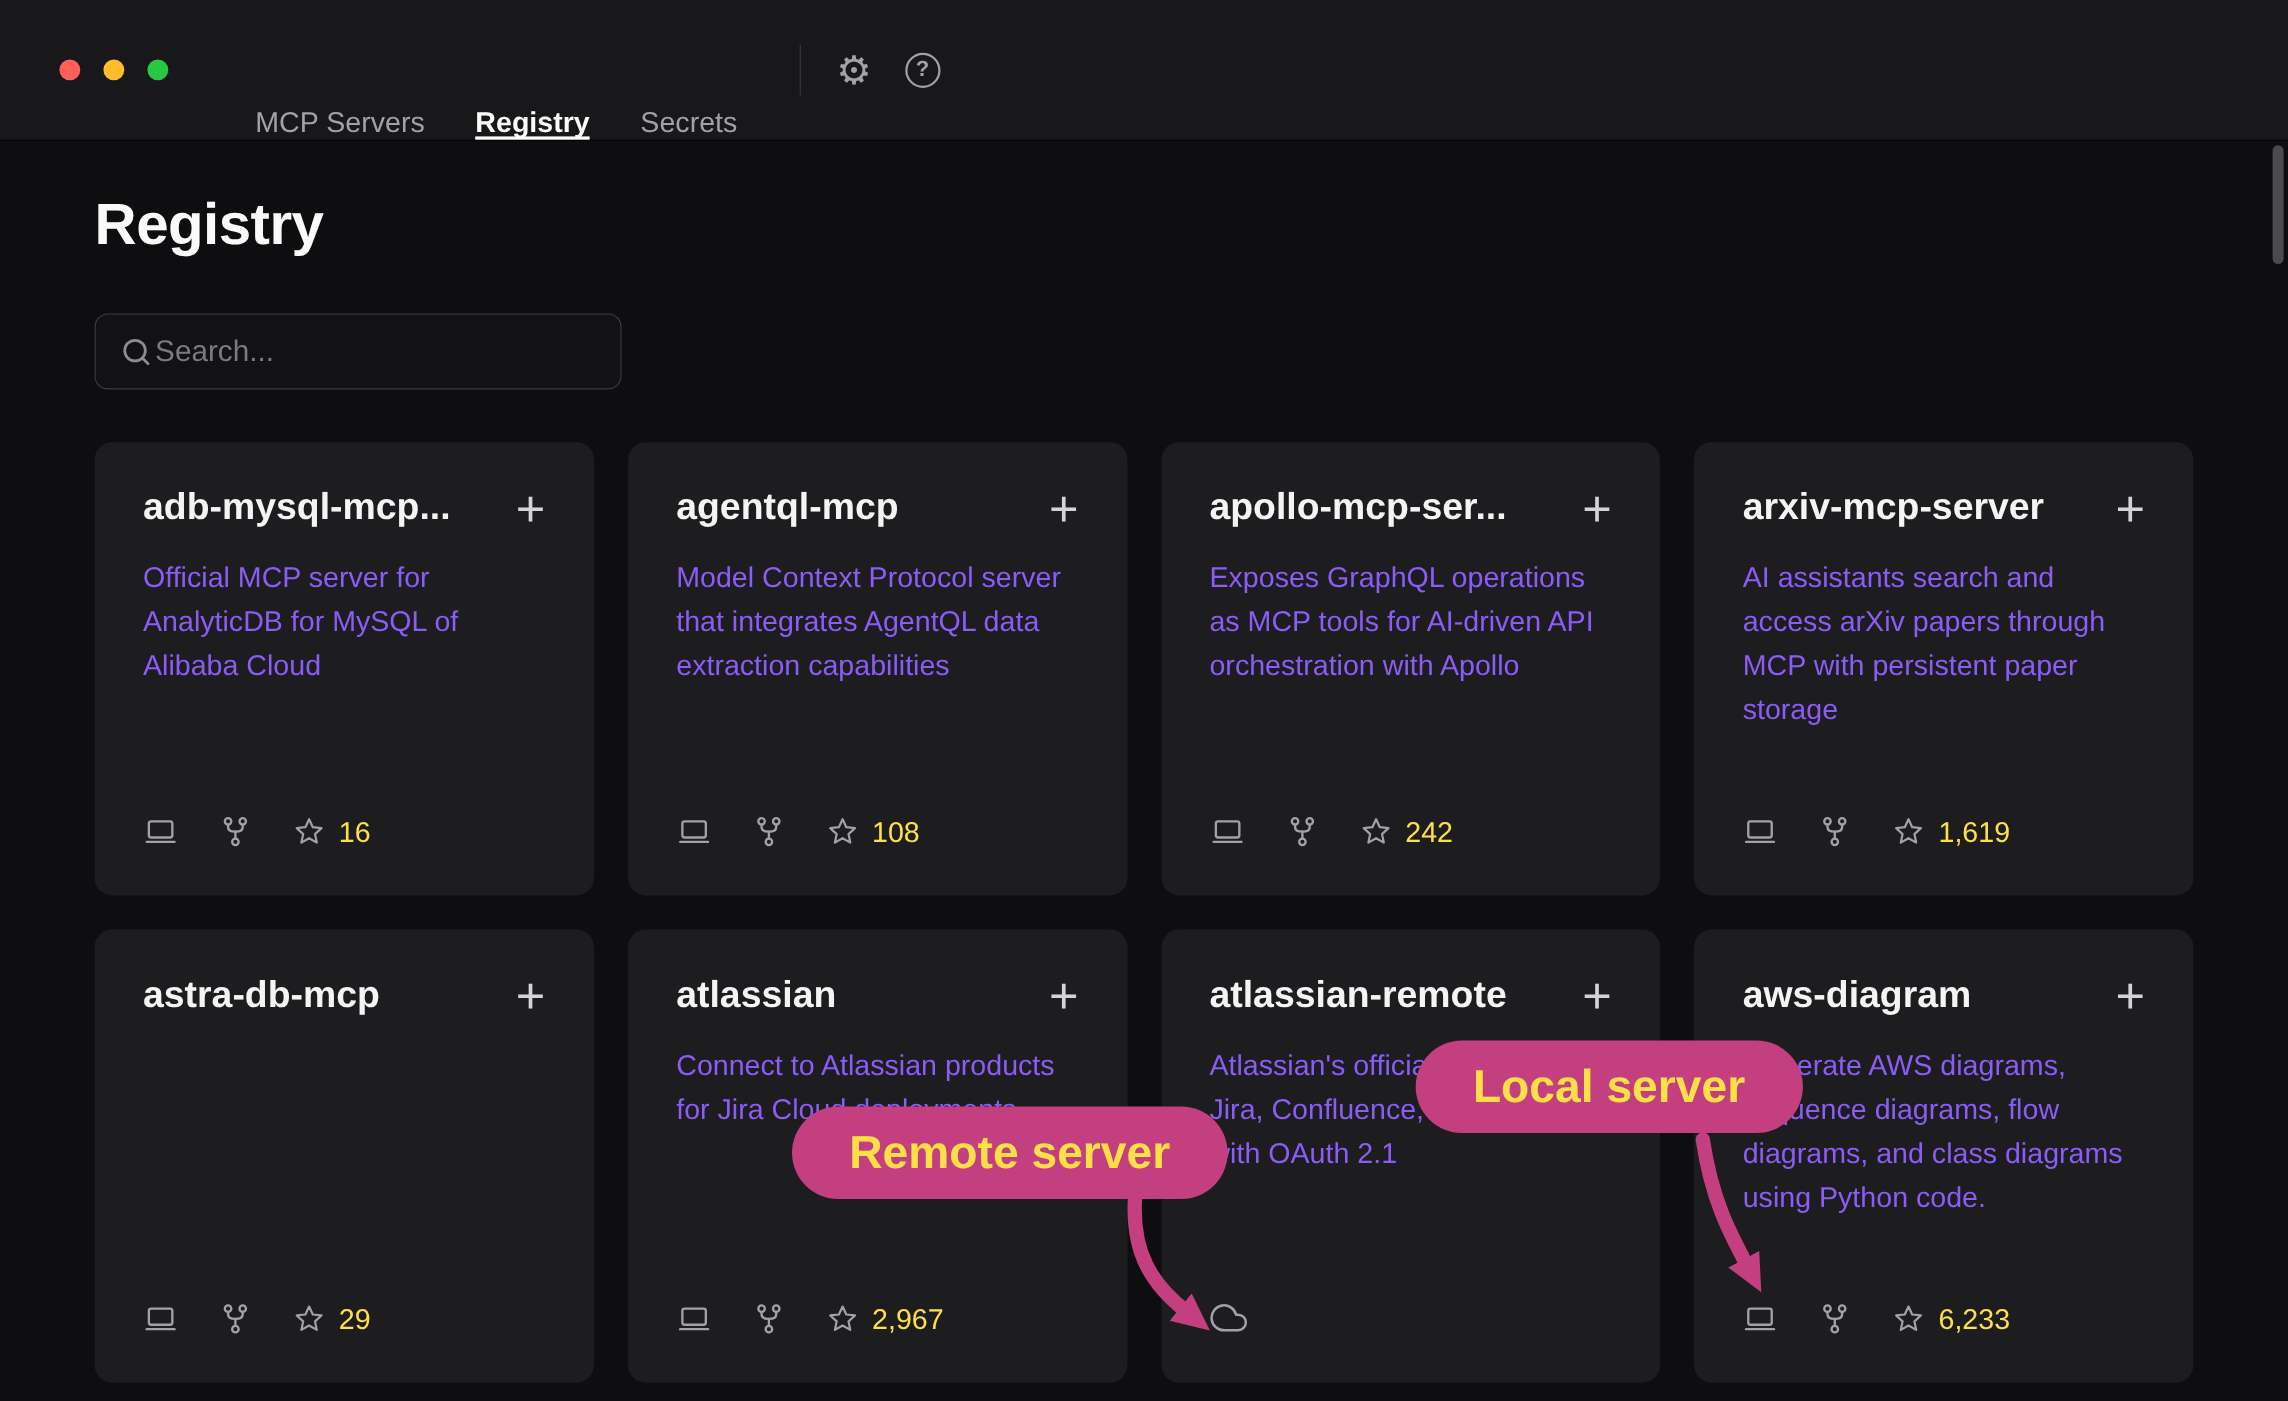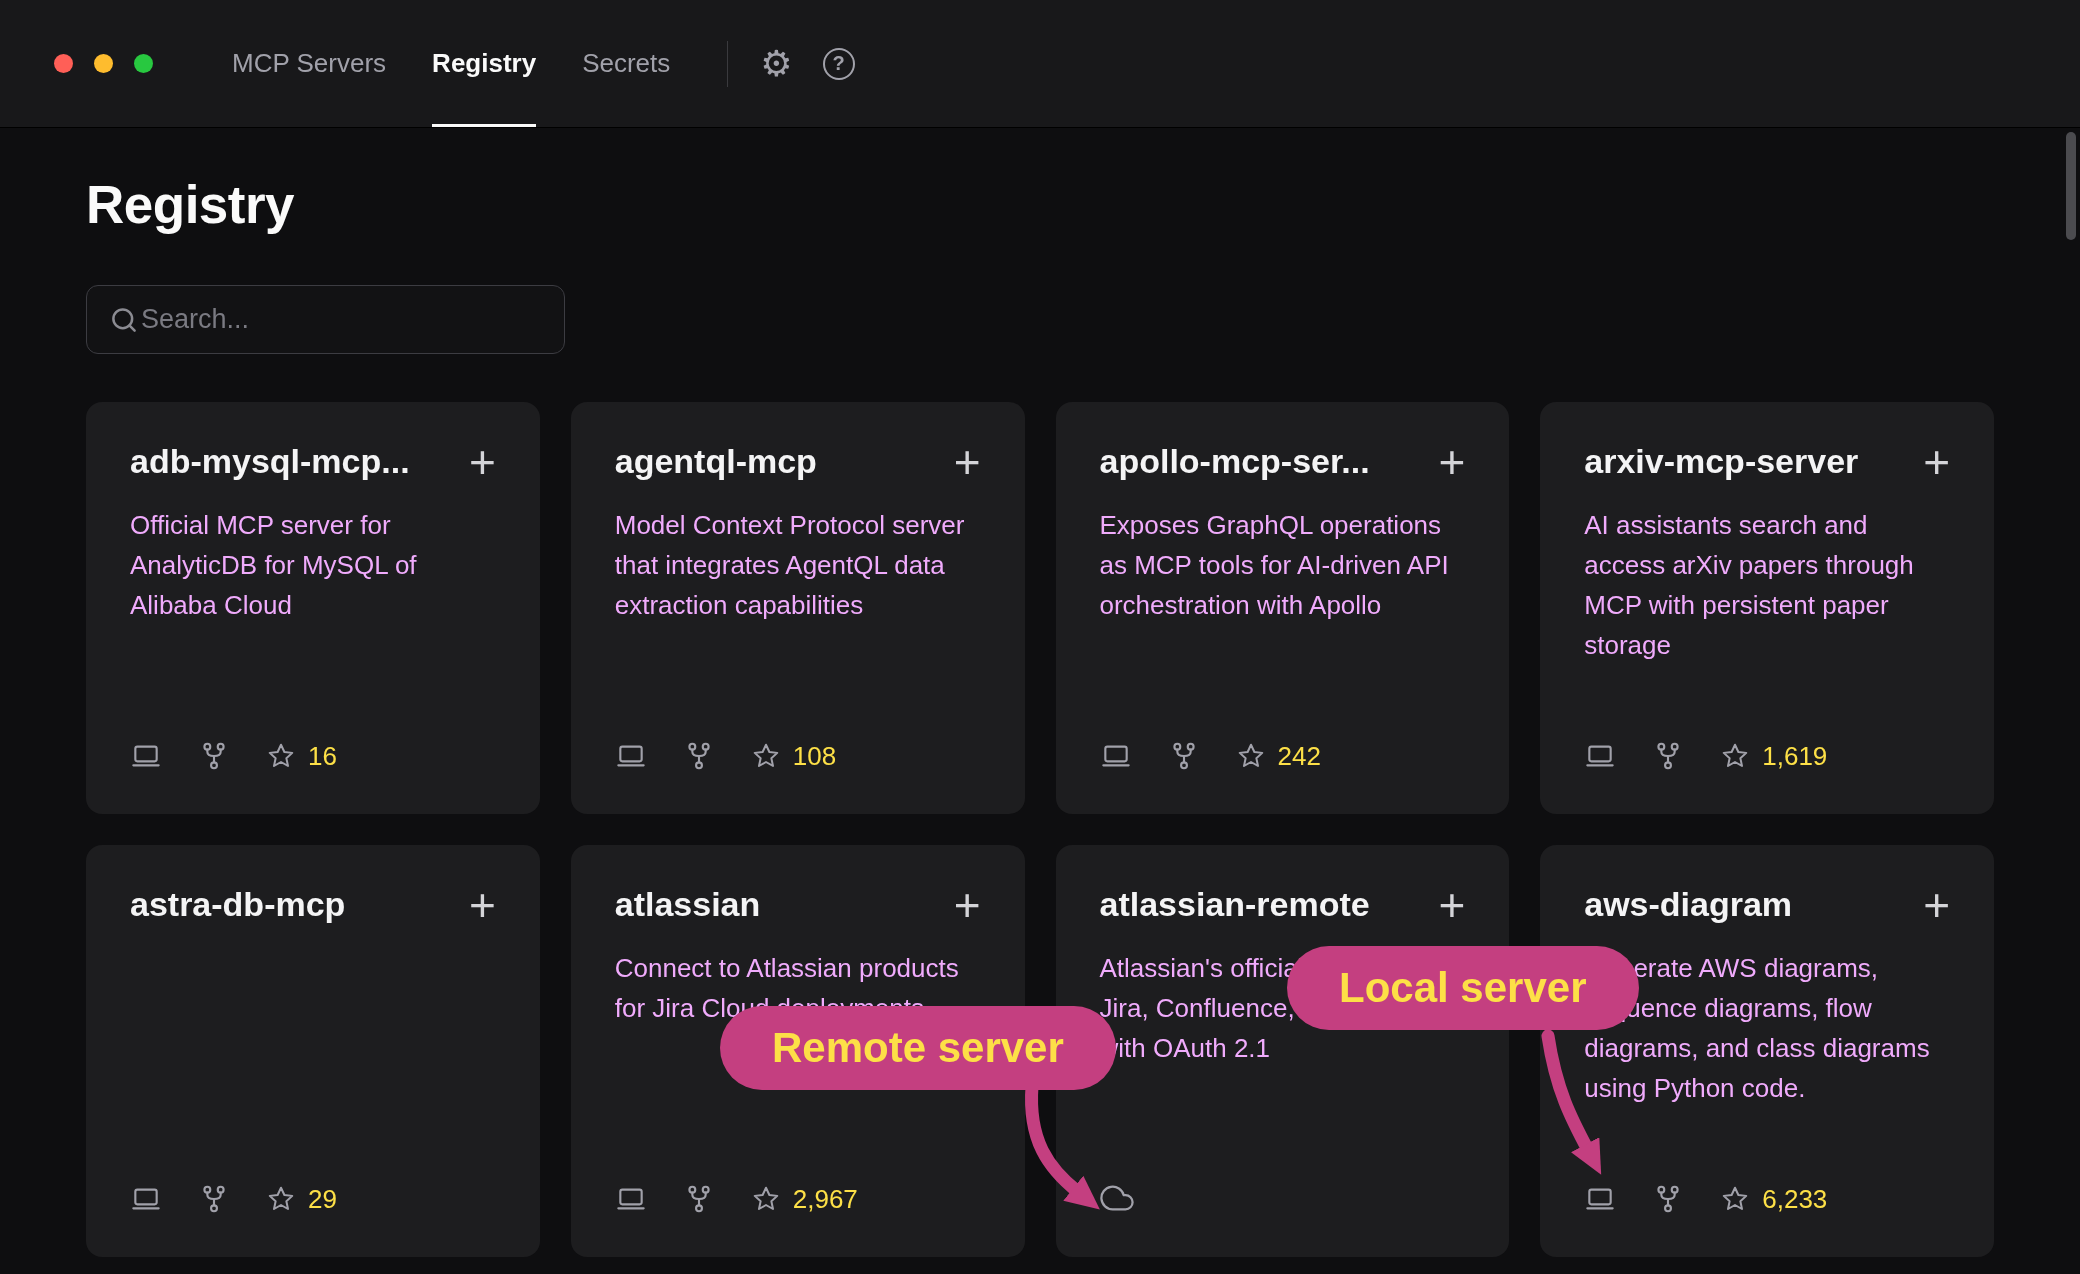--- a/index.html
+++ b/index.html
@@ -20,21 +20,21 @@
     border-bottom:1px solid #000;
     display:flex;
     align-items:center;
   }
   .traffic { display:flex; gap:21px; margin-left:54px; }
   .dot { width:19px; height:19px; border-radius:50%; }
   .dot.red { background:#ff5f57; }
   .dot.yellow { background:#febc2e; }
   .dot.green { background:#28c840; }
 
-  .nav { display:flex; margin-left:56px; height:100%; }
+  .nav { display:flex; margin-left:56px; height:100%;align-items:flex-end; }
   .nav-item {
     position:relative;
     display:flex; align-items:center;
     padding:0 23px;
     font-size:26px;
     color:#a1a1aa;
     cursor:default;
     white-space:nowrap;
   }
   .nav-item.active { color:#fafafa; font-weight:700; }
@@ -90,21 +90,21 @@
     white-space:nowrap; overflow:hidden;
   }
   .add-btn {
     background:none; border:none; padding:0;
     color:#d4d4d8; font-size:46px; font-weight:300; line-height:0.8;
     cursor:pointer; font-family:inherit;
   }
   .card-desc {
     margin-top:24px;
     font-size:26px; line-height:40px;
-    color:#f0abfc;
+    color:#8b5cf6;
   }
   .card-footer {
     margin-top:auto;
     display:flex; align-items:center; gap:36px;
     color:#a1a1aa;
   }
   .card-footer svg { stroke:#a1a1aa; fill:none; }
   .stat { display:flex; align-items:center; gap:12px; font-size:26px; color:#fde047; }
 
   

